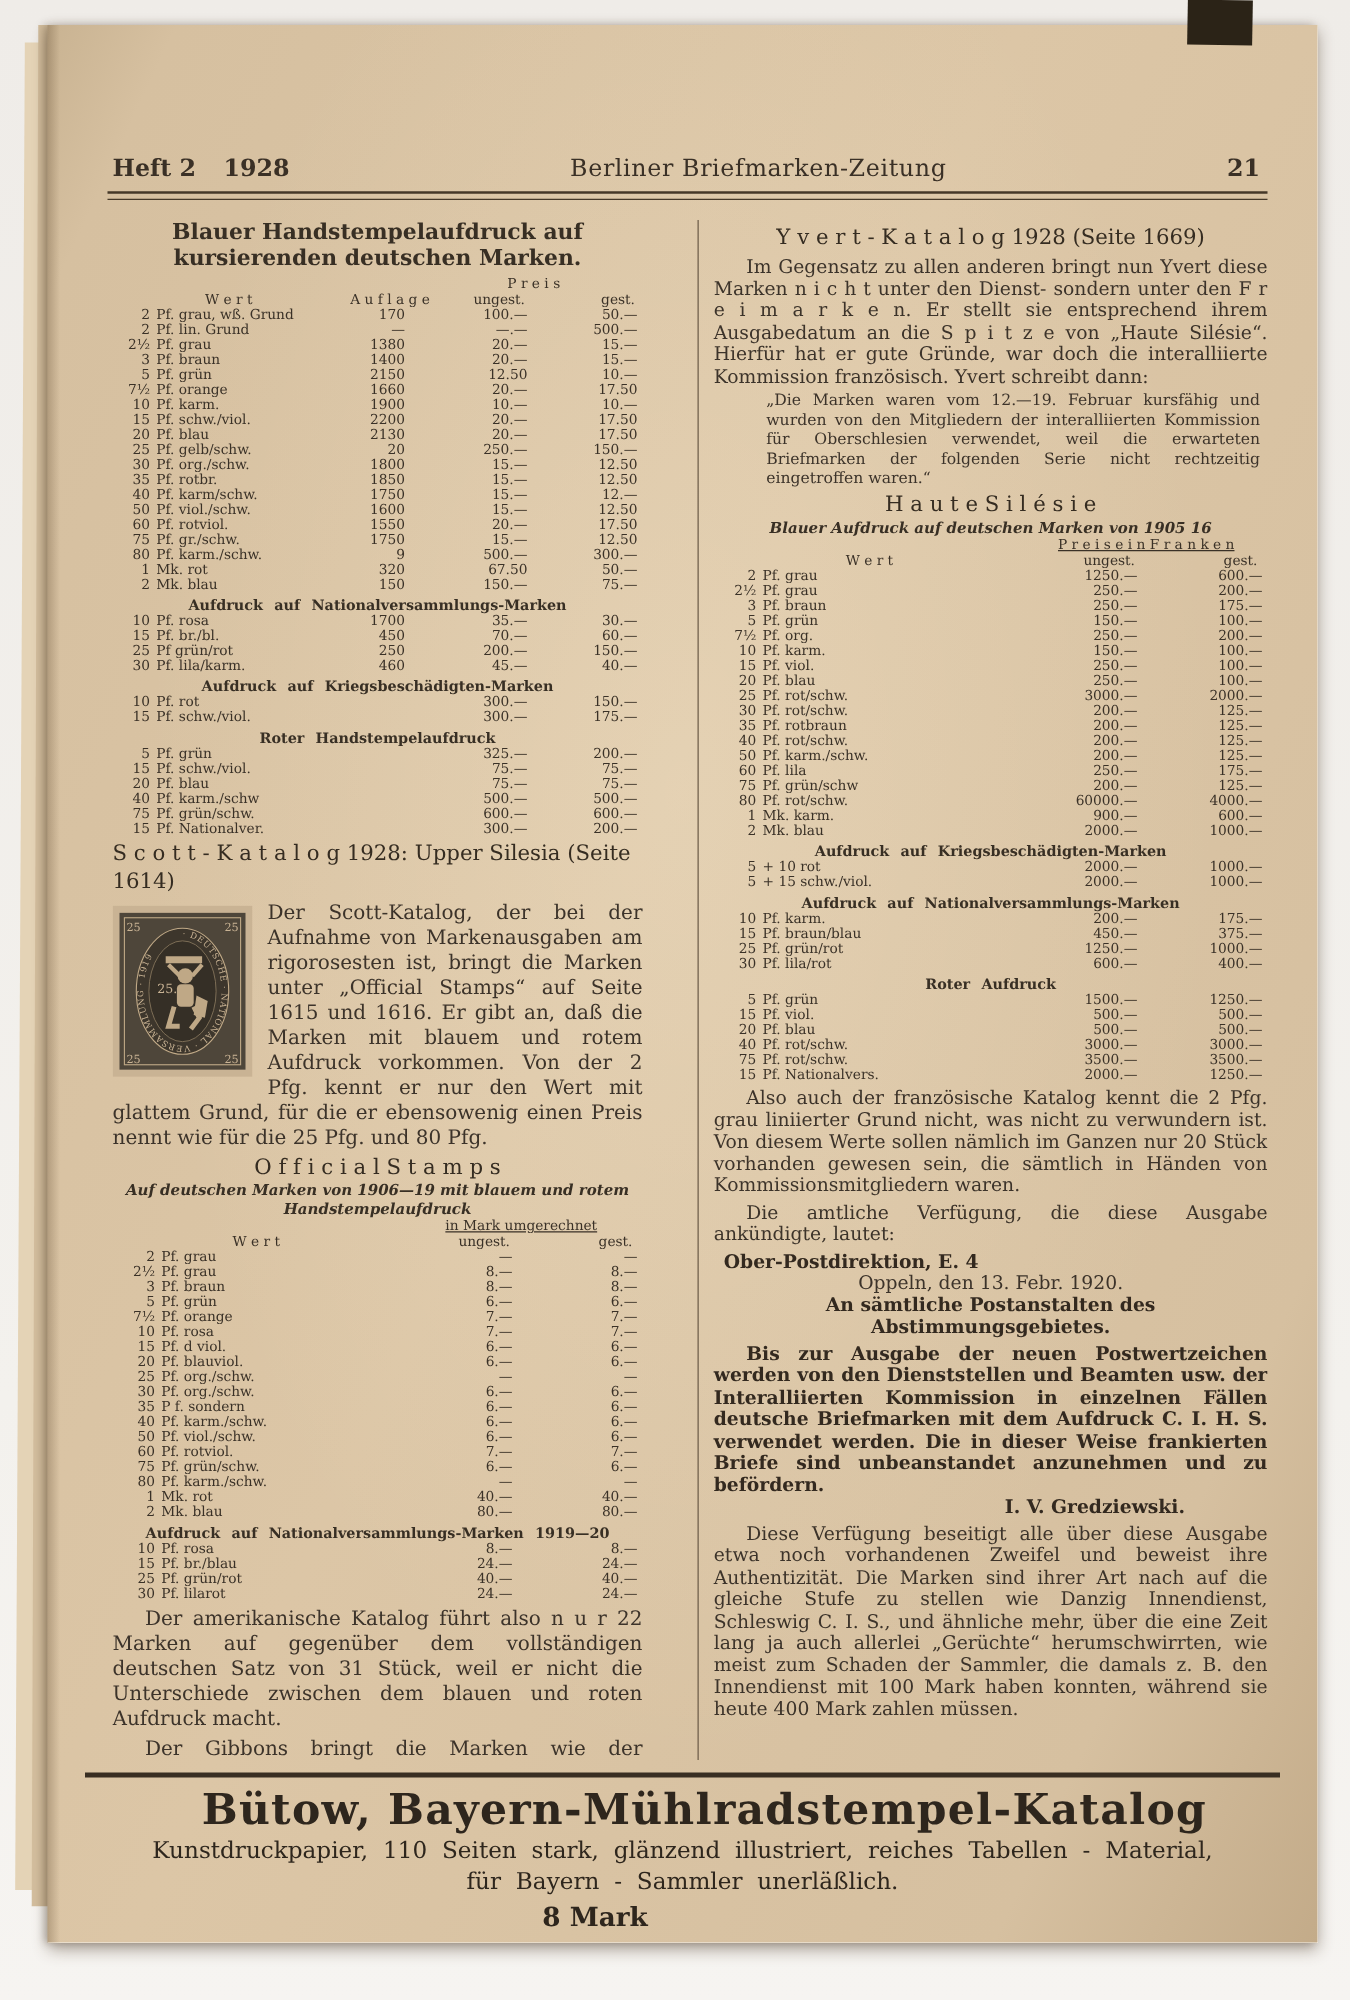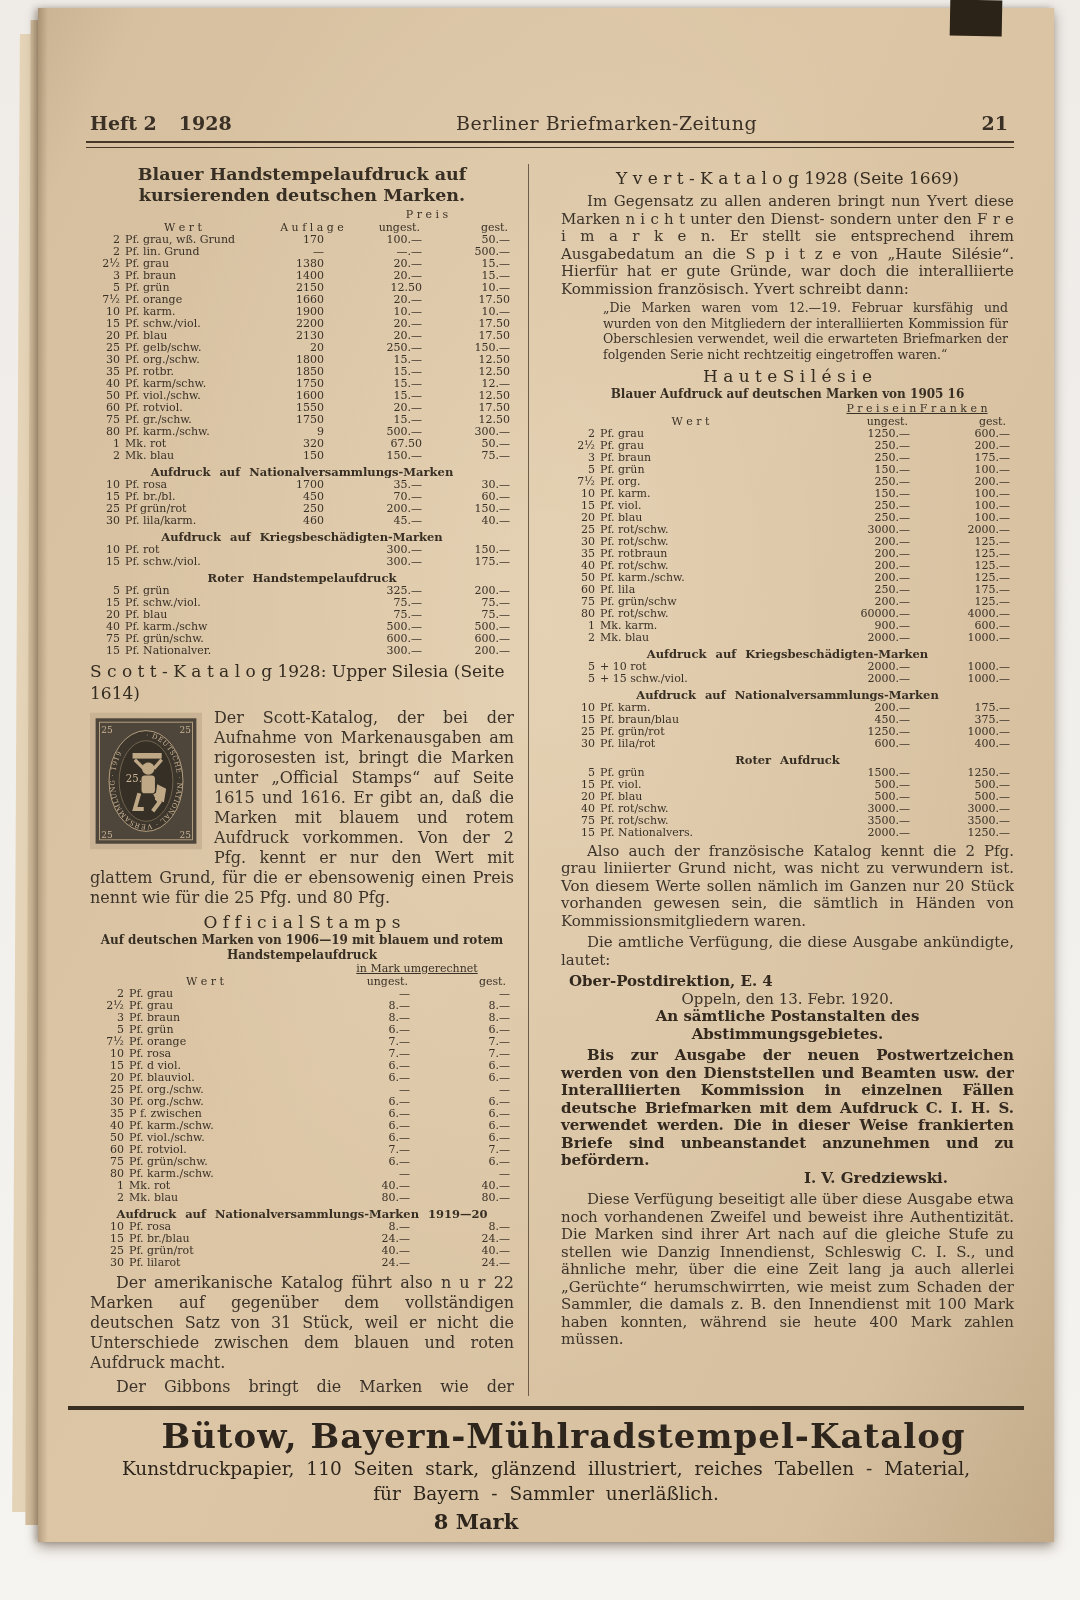--- a/index.html
+++ b/index.html
@@ -1,42 +1,42 @@
 <!DOCTYPE html>
 <html><head>
 <meta charset="utf-8">
 <style>
   html,body{margin:0;padding:0;width:1080px;height:1600px;overflow:hidden;
     background:linear-gradient(180deg,#efece8 0%,#f3f1ed 70%,#f6f4f1 100%);
     font-family:"DejaVu Serif","Liberation Serif",serif;}
   .stage{position:relative;width:1080px;height:1600px;}
   .under1{position:absolute;left:16px;top:34px;width:16px;height:1478px;background:#e4d3b6;transform:rotate(.3deg);}
   .under2{position:absolute;left:28px;top:20px;width:14px;height:1505px;background:#d3be9e;transform:rotate(.2deg);}
-  .page{position:absolute;left:38px;top:8px;width:1016px;height:1534px;
+  .page{position:absolute;left:38px;top:20px;width:1016px;height:1534px;
     background:
       radial-gradient(ellipse at 50% 40%, rgba(255,244,220,.25), rgba(0,0,0,0) 60%),
       linear-gradient(115deg,#c9b392 0%,#d6c0a0 6%,#dcc6a6 45%,#d6c0a0 85%,#c3ab89 100%);
     box-shadow:0 5px 12px rgba(70,52,30,.45), -3px 0 6px rgba(60,45,25,.25);}
   .crease{position:absolute;left:0;top:0;bottom:0;width:10px;
     background:linear-gradient(90deg,rgba(92,70,44,.30),rgba(92,70,44,0));}
   .corner-mark{position:absolute;left:950px;top:0px;width:52px;height:36px;background:#2b2317;z-index:3;transform:rotate(1deg);}
   .hdr{display:flex;align-items:baseline;margin:104px 46px 0 52px;color:#3a3026;font-size:19px;}
   .hdr .issue{font-weight:700;}
   .hdr .year{font-weight:700;margin-left:22px;}
   .hdr .jtitle{flex:1;text-align:center;font-size:19px;letter-spacing:.5px;}
   .hdr .pno{font-weight:700;}
   .rule-double{margin:7px 40px 0 48px;height:4px;border-top:2px solid #453828;border-bottom:1px solid #453828;}
   .columns{display:flex;margin:16px 40px 0 52px;height:1232px;overflow:hidden;color:#3c332a;}
   .col{box-sizing:border-box;}
   .col.left{width:438px;padding-right:14px;}
-  .col.right{flex:1;border-left:1.5px solid #6e5d49;padding-left:32px;}
+  .col.right{flex:1;border-left:1.5px solid #6e5d49;padding-left:12px;margin-left:30px;}
   h2,h3{margin:0;font-weight:700;color:#382f24;}
   .center-head{font-size:17.5px;line-height:21px;text-align:center;margin-bottom:2px;}
   .sec-title{font-size:11.5px;line-height:14px;text-align:center;word-spacing:5px;margin-top:3px;}
-  .sub-bold{font-size:12px;line-height:14.5px;text-align:center;font-weight:700;color:#382f24;}
+  .sub-bold{font-size:12px;line-height:14.5px;text-align:center;font-weight:700;color:#382f24;font-style:italic;}
   .tbl{font-size:11px;line-height:12px;color:#3a3127;}
   .tbl .tr{display:grid;}
   .t5 .tr{grid-template-columns:30px 1fr 72px 88px 78px;}
   .t4 .tr{grid-template-columns:34px 1fr 106px 88px;}
   .td{white-space:nowrap;}
   .c0{text-align:right;}
   .c1{text-align:left;padding-left:5px;}
   .t5 .c2{text-align:right;padding-right:24px;}
   .t5 .c3{text-align:right;padding-right:14px;}
   .t5 .c4{text-align:right;padding-right:4px;}
@@ -434,21 +434,21 @@
               <span class="td c3">—</span>
             </div>
             <div class="tr">
               <span class="td c0">30</span>
               <span class="td c1">Pf. org./schw.</span>
               <span class="td c2">6.—</span>
               <span class="td c3">6.—</span>
             </div>
             <div class="tr">
               <span class="td c0">35</span>
-              <span class="td c1">P f. zwischen</span>
+              <span class="td c1">P f. sondern</span>
               <span class="td c2">6.—</span>
               <span class="td c3">6.—</span>
             </div>
             <div class="tr">
               <span class="td c0">40</span>
               <span class="td c1">Pf. karm./schw.</span>
               <span class="td c2">6.—</span>
               <span class="td c3">6.—</span>
             </div>
             <div class="tr">

